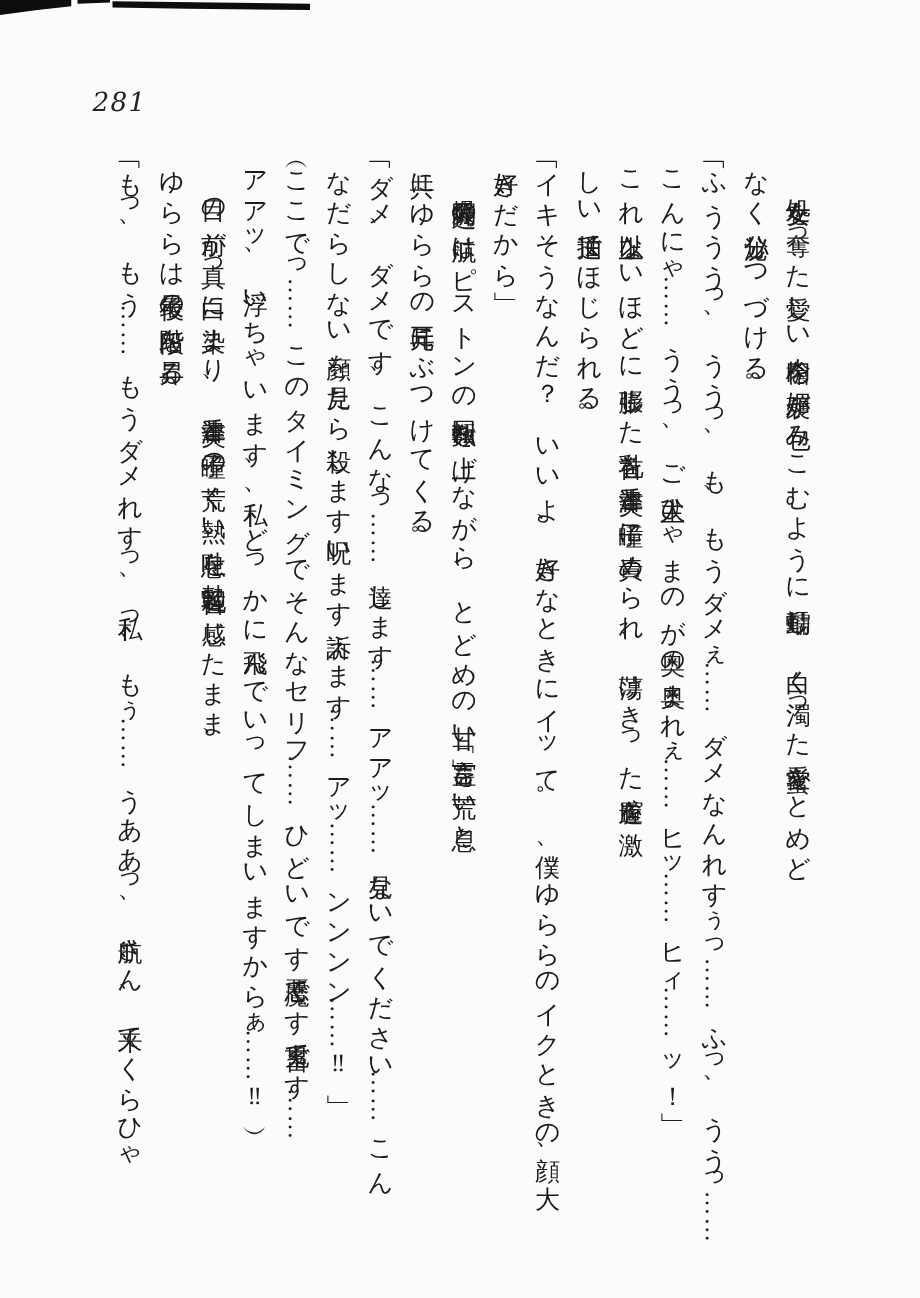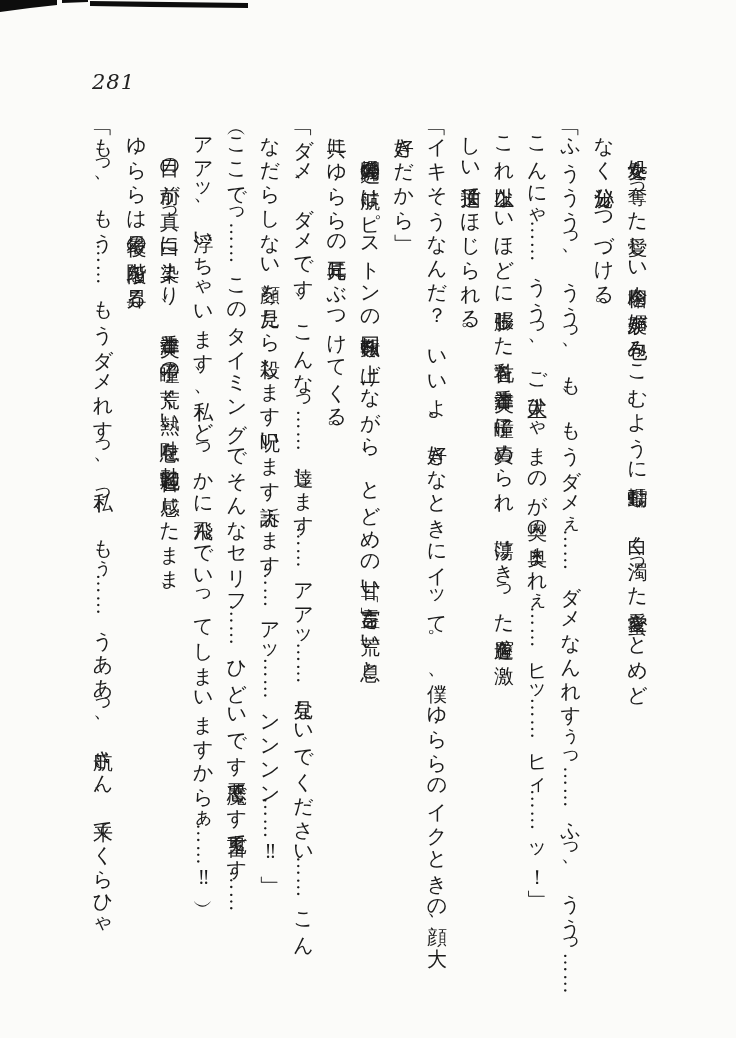--- a/index.html
+++ b/index.html
@@ -15,21 +15,21 @@
     font-family: "Liberation Serif", "DejaVu Serif", serif;
     color: #1a1a1a;
   }
   .scan-artifact {
     position: absolute;
     top: 0;
     left: 0;
   }
   .page-number {
     position: absolute;
-    left: 92px;
+    left: 74px;
     top: 70px;
     font-size: 21px;
     font-style: italic;
     letter-spacing: 1px;
     color: #222;
     font-family: "DejaVu Serif", "Liberation Serif", serif;
   }
   .text-block {
     position: absolute;
     top: 123px;

